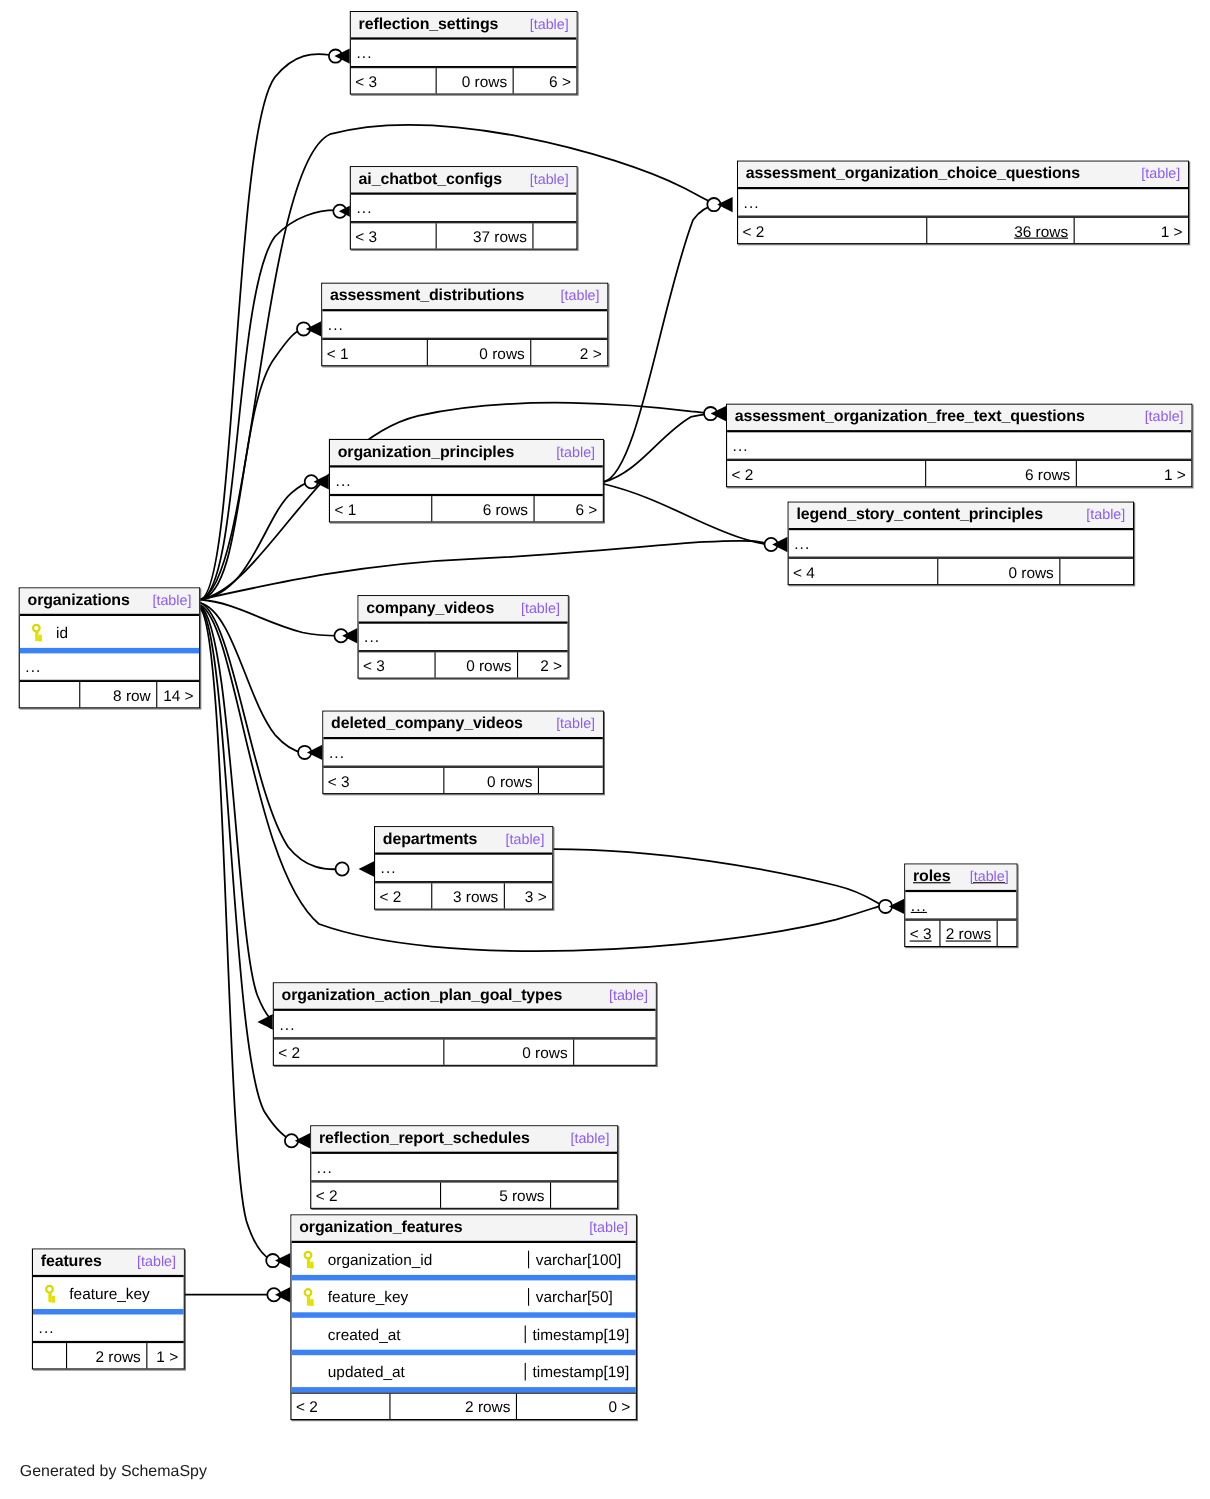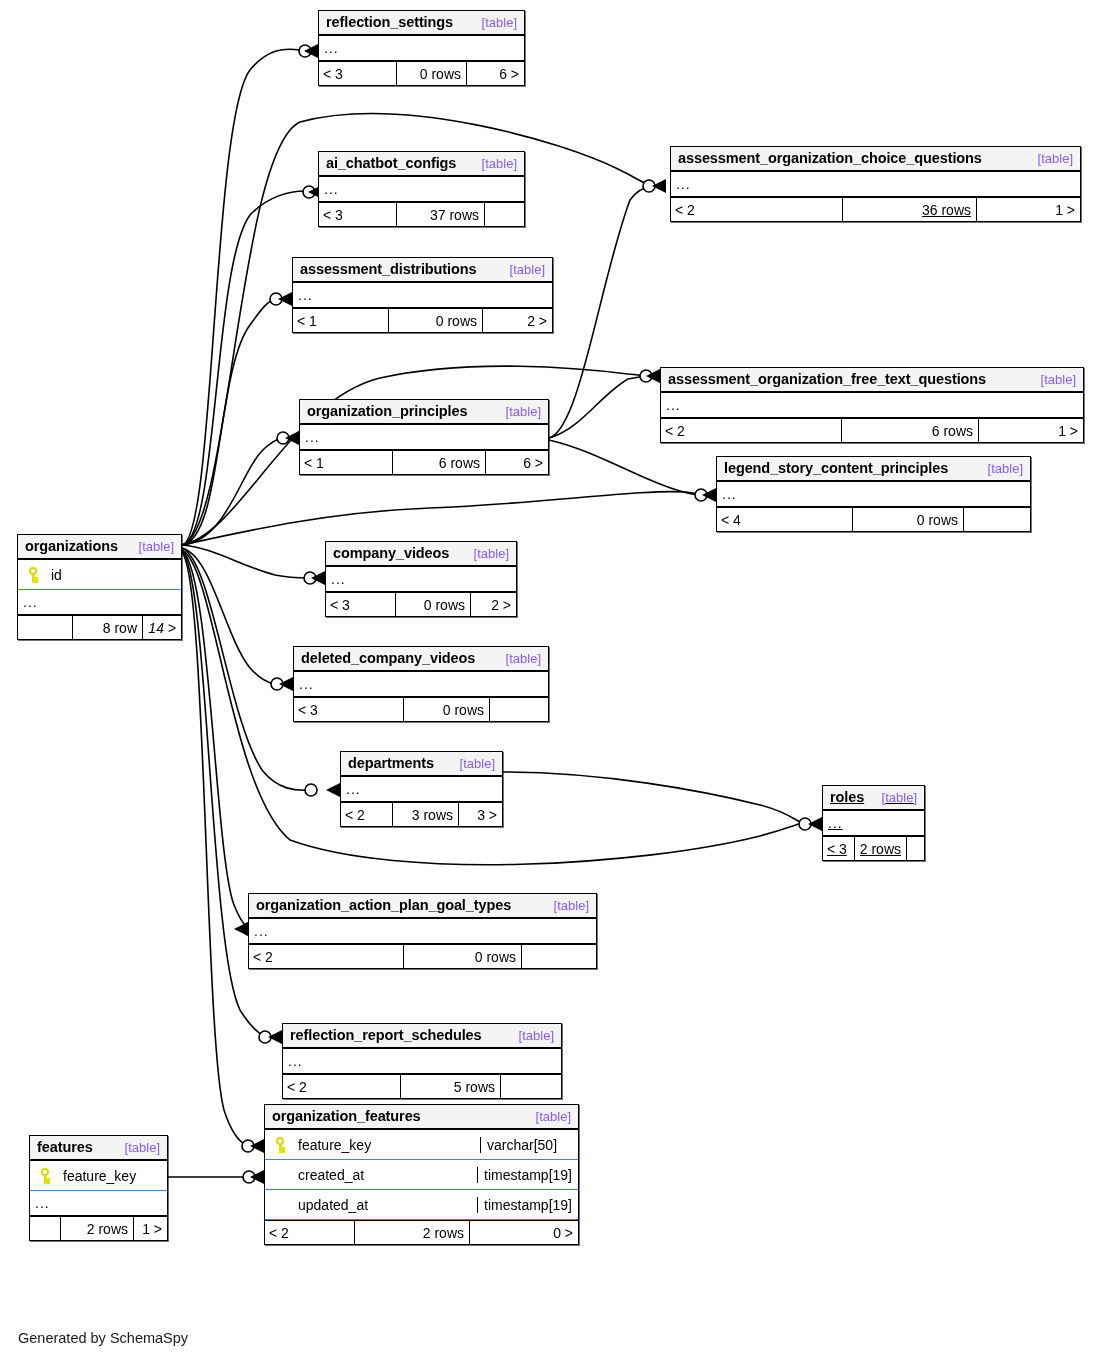--- a/index.html
+++ b/index.html
@@ -27,21 +27,21 @@
     padding:3px 7px 4px 7px;
     display:flex;
     align-items:baseline;
     justify-content:space-between;
     white-space:nowrap;
   }
   .tbl-name{font-weight:bold;font-size:14.5px;letter-spacing:-0.1px;}
   .tbl-tag{font-size:13px;color:#8b5cf6;padding-left:14px;}
 
   .col-row{
-    border-bottom:1px solid #3b82f6;
+    border-bottom:5px solid #3b82f6;
     display:flex;
     align-items:center;
     height:29px;
     font-size:14px;
     white-space:nowrap;
   }
   .col-row:last-child{border-bottom:none;}
   .col-name{
     flex:1 1 auto;
     display:flex;align-items:center;
@@ -298,21 +298,21 @@
         <div class="col-row">
           <div class="col-name">
             <span class="key-icon"></span>
             <span>id</span>
           </div>
         </div>
         <div class="ellipsis-row">...</div>
         <div class="foot-row">
           <div class="foot-left" style="width: 55px;"></div>
           <div class="foot-mid" style="width: 70px;">8 row</div>
-          <div class="foot-right no-border-right" style="flex: 1 1 auto; font-style: italic;">14 &gt;</div>
+          <div class="foot-right no-border-right" style="flex: 1 1 auto;">14 &gt;</div>
         </div>
       </div>
       <div class="table-node" style="left: 325px; top: 541px; width: 192px;">
         <div class="tbl-head">
           <span class="tbl-name">company_videos</span>
           <span class="tbl-tag">[table]</span>
         </div>
         <div class="ellipsis-row">...</div>
         <div class="foot-row">
           <div class="foot-left" style="width: 70px;">&lt; 3</div>
@@ -381,20 +381,27 @@
         </div>
       </div>
       <div class="table-node" style="left: 264px; top: 1104px; width: 315px;">
         <div class="tbl-head">
           <span class="tbl-name">organization_features</span>
           <span class="tbl-tag">[table]</span>
         </div>
         <div class="col-row">
           <div class="col-name">
             <span class="key-icon"></span>
+            <span>organization_id</span>
+          </div>
+          <div class="col-type">varchar[100]</div>
+        </div>
+        <div class="col-row">
+          <div class="col-name">
+            <span class="key-icon"></span>
             <span>feature_key</span>
           </div>
           <div class="col-type">varchar[50]</div>
         </div>
         <div class="col-row">
           <div class="col-name">
             <span class="key-icon" style="visibility: hidden;"></span>
             <span>created_at</span>
           </div>
           <div class="col-type">timestamp[19]</div>

